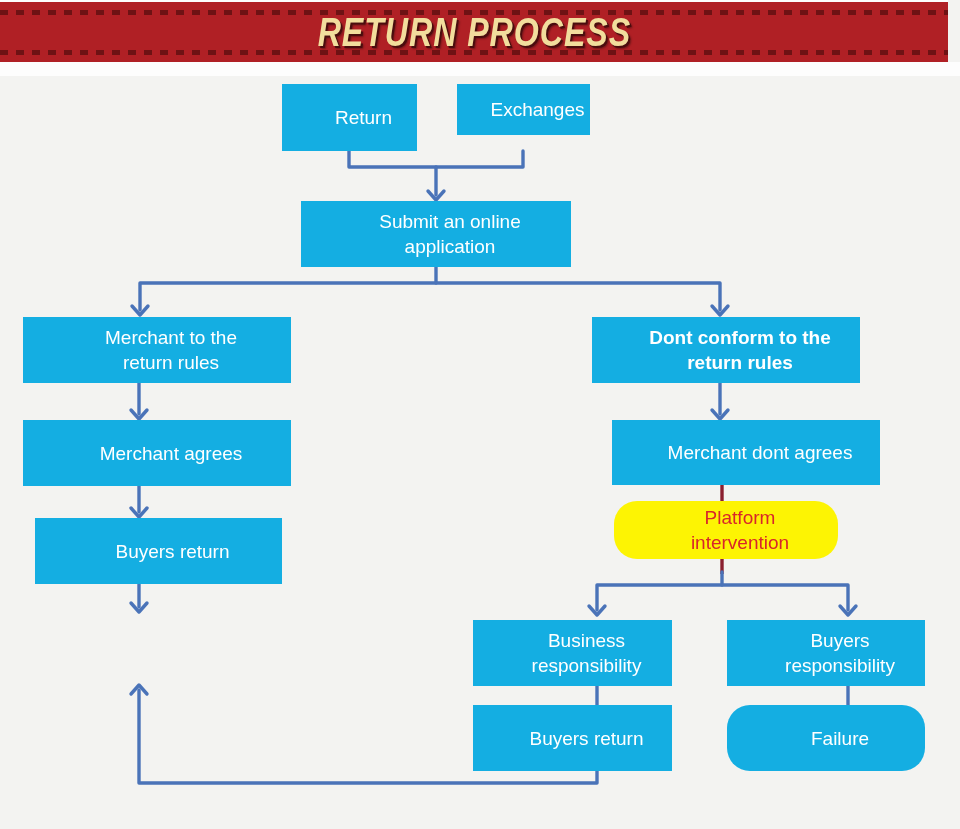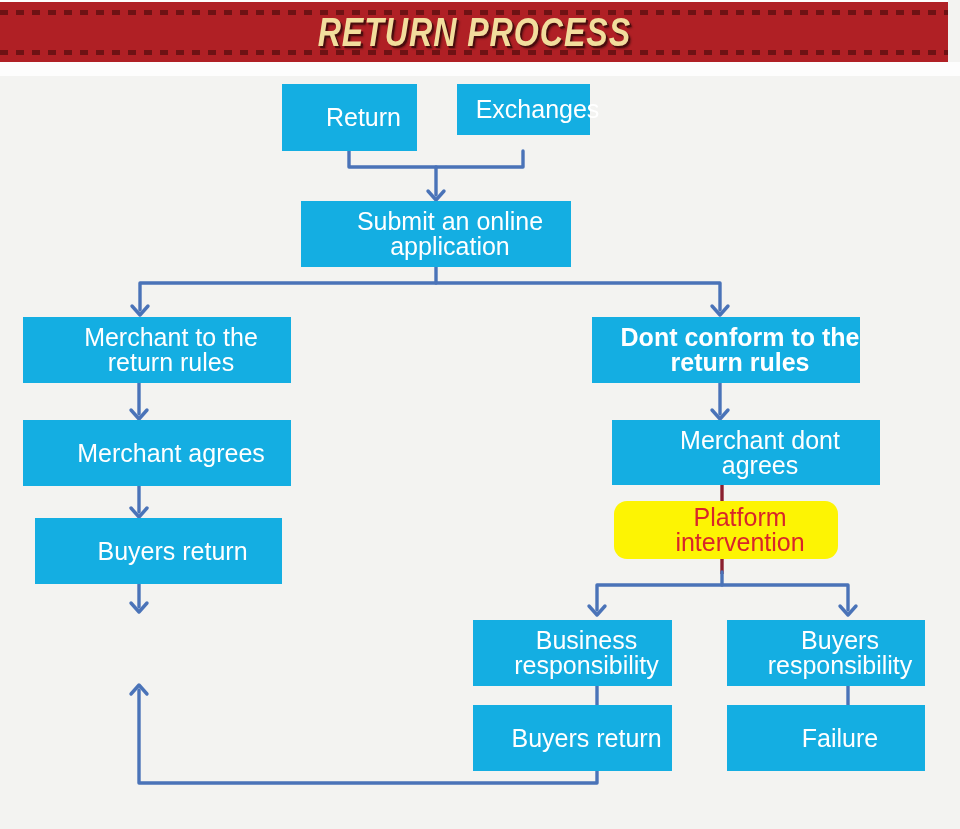--- a/index.html
+++ b/index.html
@@ -34,27 +34,27 @@
   }
   .white-strip{position:absolute;left:0;top:62px;width:960px;height:14px;background:#fdfdfd;}
   
   .canvas{position:absolute;left:0;top:0;width:960px;height:829px;}
   .connectors{position:absolute;left:0;top:0;}
   .c-line{fill:none;stroke:var(--connector);stroke-width:3.4;stroke-linecap:round;stroke-linejoin:round;}
   .r-line{fill:none;stroke:var(--connector_red);stroke-width:3.4;stroke-linecap:butt;}
   .node{
     position:absolute;background:var(--node_bg);color:var(--node_text);
     display:flex;align-items:center;justify-content:center;
-    text-align:center;font-size:25px;line-height:25px;
+    text-align:center;font-size:19px;line-height:25px;
     white-space:pre-line;
     padding-left:28px;
   }
   .node.platform{
     background:var(--platform_bg);color:var(--platform_text);
-    border-radius:13px;
+    border-radius:23px;
   }
 </style>
 </head>
 <body>
 
 <div class="page">
 
   <header class="banner">
     <div class="dash top"></div>
     <div class="banner-title">RETURN PROCESS</div>
@@ -123,16 +123,16 @@
 
 
     <div class="node" style="left:473px;top:620px;width:199px;height:66px;">Business
 responsibility</div>
 
     <div class="node" style="left:727px;top:620px;width:198px;height:66px;">Buyers
 responsibility</div>
 
     <div class="node" style="left:473px;top:705px;width:199px;height:66px;">Buyers return</div>
 
-    <div class="node" style="left:727px;top:705px;width:198px;height:66px;">Failure</div>
+    <div class="node" style="left:727px;top:705px;width:198px;height:66px;border-radius:23px;">Failure</div>
 
   </div>
 </div>
 
 </body></html>

